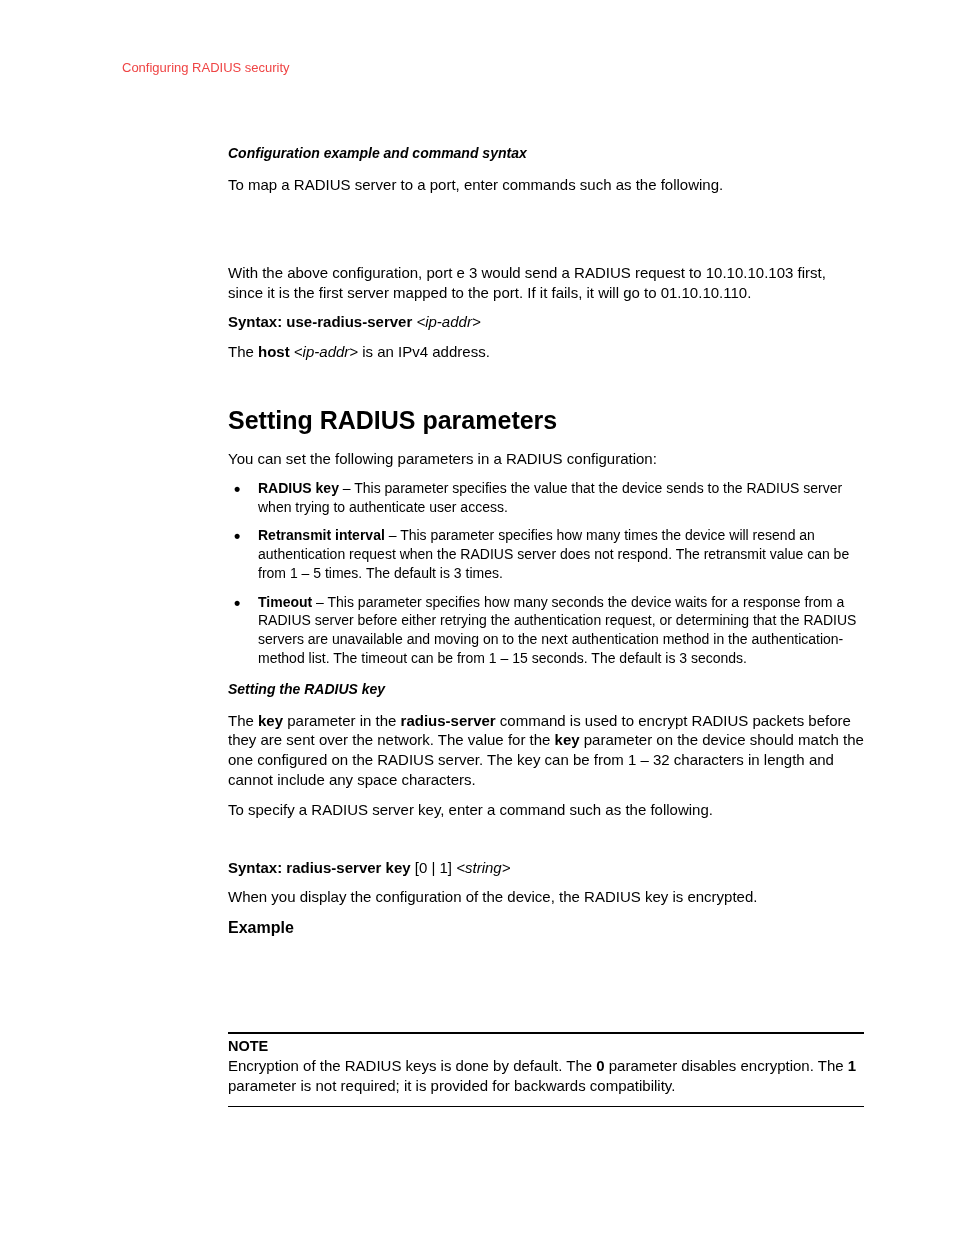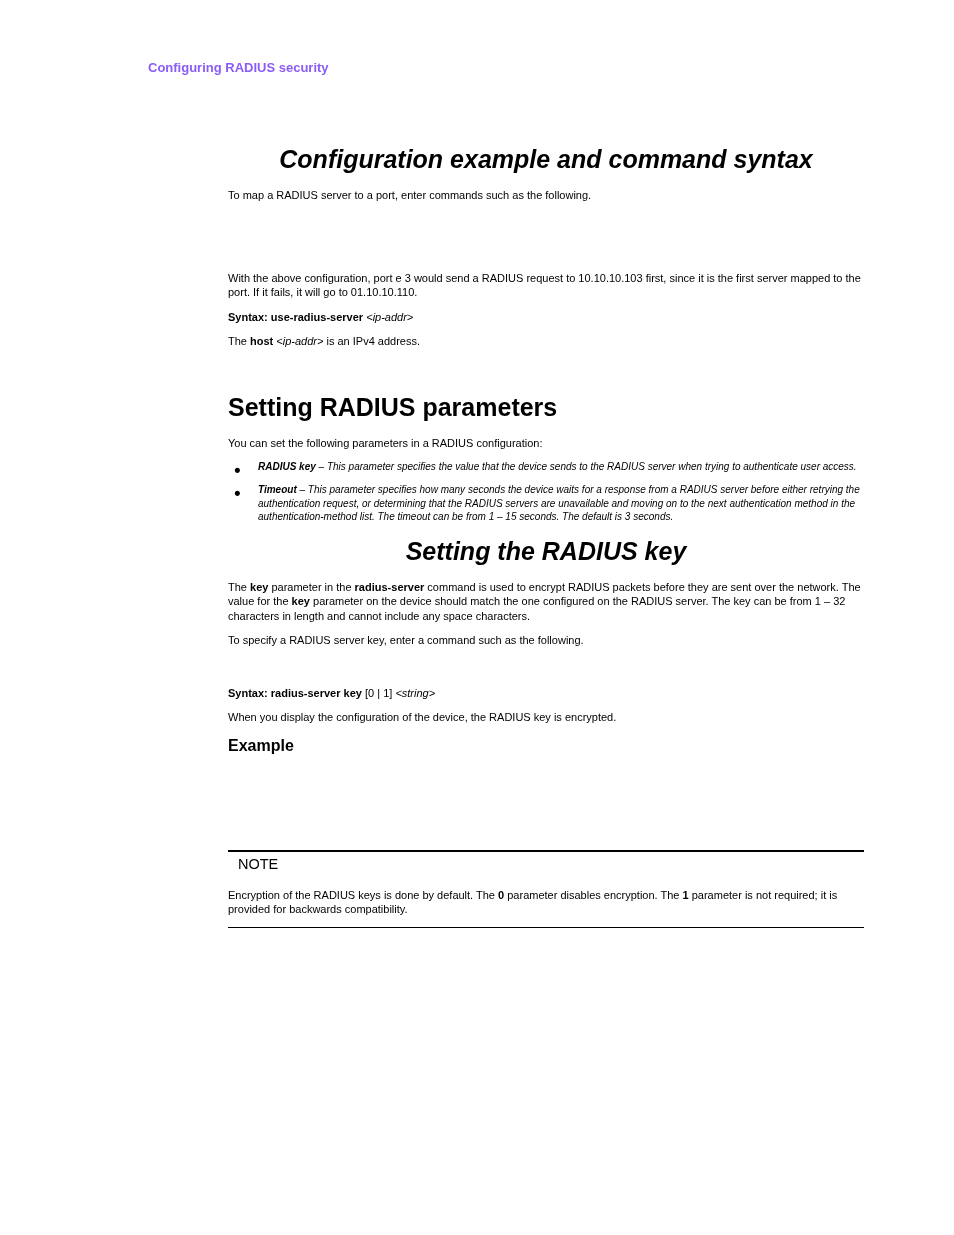--- a/index.html
+++ b/index.html
@@ -11,87 +11,84 @@
   }
   .page {
     width: 954px;
     height: 1235px;
     box-sizing: border-box;
     padding: 60px 90px 40px 90px;
     position: relative;
   }
   .running-head {
     font-size: 13px;
-    color: #8b5cf6;
-    margin-left: 58px;
-    font-weight: bold;
+    color: #ef4444;
+    margin-left: 32px;
   }
   .body-col {
     margin-left: 138px;
     margin-right: 0;
   }
   .h-italic {
     font-style: italic;
     font-weight: 700;
-    font-size: 25px;
+    font-size: 14px;
     margin-top: 70px;
     margin-bottom: 14px;
     font-family: Arial, Helvetica, sans-serif;
-    text-align: center;
   }
   .h-section {
     font-weight: 700;
     font-size: 25px;
     margin-top: 44px;
     margin-bottom: 14px;
     font-family: "Arial Narrow", Arial, sans-serif;
     font-stretch: condensed;
   }
   p {
-    font-size: 11px;
+    font-size: 15px;
     line-height: 1.32;
     margin: 0 0 10px 0;
   }
   .gap-sm { height: 58px; }
   .gap-xs { height: 28px; }
   ul.bullets {
     list-style: none;
     margin: 8px 0 6px 0;
     padding: 0;
   }
   ul.bullets li {
     position: relative;
     padding-left: 30px;
-    font-size: 10px;
+    font-size: 14px;
     line-height: 1.34;
     margin-bottom: 10px;
-    font-style: italic;
   }
   ul.bullets li::before {
     content: "•";
     position: absolute;
     left: 6px;
     top: -2px;
     font-size: 18px;
     font-weight: 700;
   }
   .b { font-weight: 700; }
   .it { font-style: italic; }
   .note-rule {
     border-top: 2px solid #000;
     margin: 0;
   }
   .note-rule-bot {
     border-top: 1px solid #000;
     margin: 6px 0 0 0;
   }
   .note-label {
-    font-weight: 400;
+    font-weight: 700;
     font-size: 14.5px;
-    margin: 4px 0 0 10px;
+    margin: 4px 0 0 0;
   }
   .syn-label { font-weight: 700; }
 </style>
 </head>
 <body>
 
 <div class="page">
 
   <div class="running-head">Configuring RADIUS security</div>
 
@@ -118,20 +115,23 @@
 
     <div class="h-section">Setting RADIUS parameters</div>
 
     <p>You can set the following parameters in a RADIUS configuration:</p>
 
     <ul class="bullets">
       <li>
         <span class="b">RADIUS key</span><span> – This parameter specifies the value that the device sends to the RADIUS server when trying to authenticate user access.</span>
       </li>
       <li>
+        <span class="b">Retransmit interval</span><span> – This parameter specifies how many times the device will resend an authentication request when the RADIUS server does not respond. The retransmit value can be from 1 – 5 times. The default is 3 times.</span>
+      </li>
+      <li>
         <span class="b">Timeout</span><span> – This parameter specifies how many seconds the device waits for a response from a RADIUS server before either retrying the authentication request, or determining that the RADIUS servers are unavailable and moving on to the next authentication method in the authentication-method list. The timeout can be from 1 – 15 seconds. The default is 3 seconds.</span>
       </li>
     </ul>
 
     <div class="h-italic" style="margin-top:13px;">Setting the RADIUS key</div>
 
     <p>
       <span>The </span><span class="b">key</span><span> parameter in the </span><span class="b">radius-server</span><span> command is used to encrypt RADIUS packets before they are sent over the network. The value for the </span><span class="b">key</span><span> parameter on the device should match the one configured on the RADIUS server. The key can be from 1 – 32 characters in length and cannot include any space characters.</span>
     </p>
 
@@ -146,19 +146,19 @@
     </p>
 
     <p>When you display the configuration of the device, the RADIUS key is encrypted.</p>
 
     <p class="b" style="font-size:16px;">Example</p>
 
     <div style="height:84px;"></div>
 
     <div class="note-rule"></div>
     <div class="note-label">NOTE</div>
-    <p style="margin-top:16px;">
+    <p style="margin-top:2px;">
       <span>Encryption of the RADIUS keys is done by default. The </span><span class="b">0</span><span> parameter disables encryption. The </span><span class="b">1</span><span> parameter is not required; it is provided for backwards compatibility.</span>
     </p>
     <div class="note-rule-bot"></div>
 
   </div>
 </div>
 
 </body></html>

